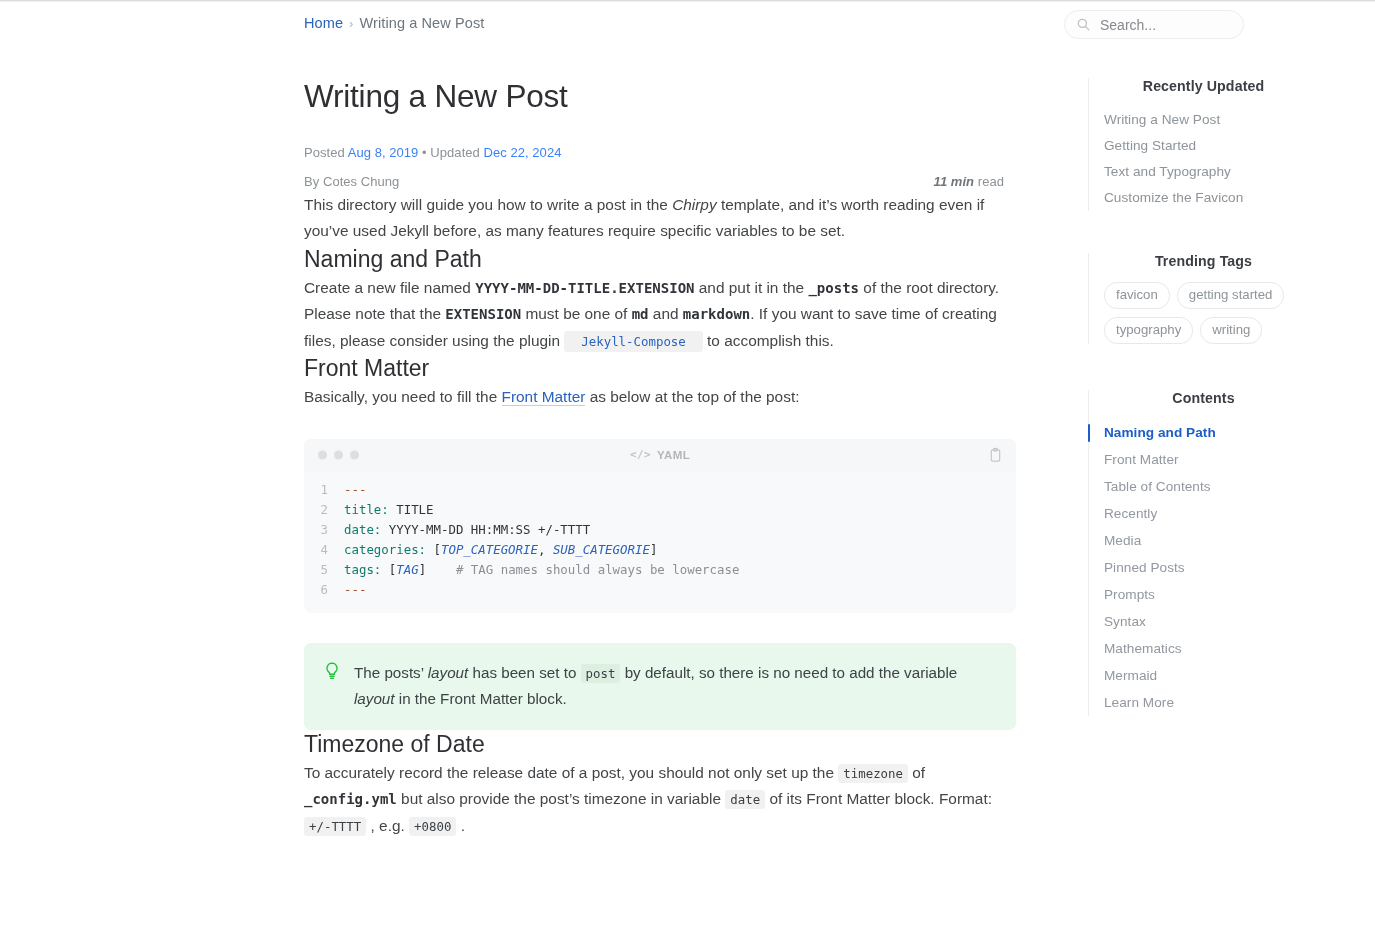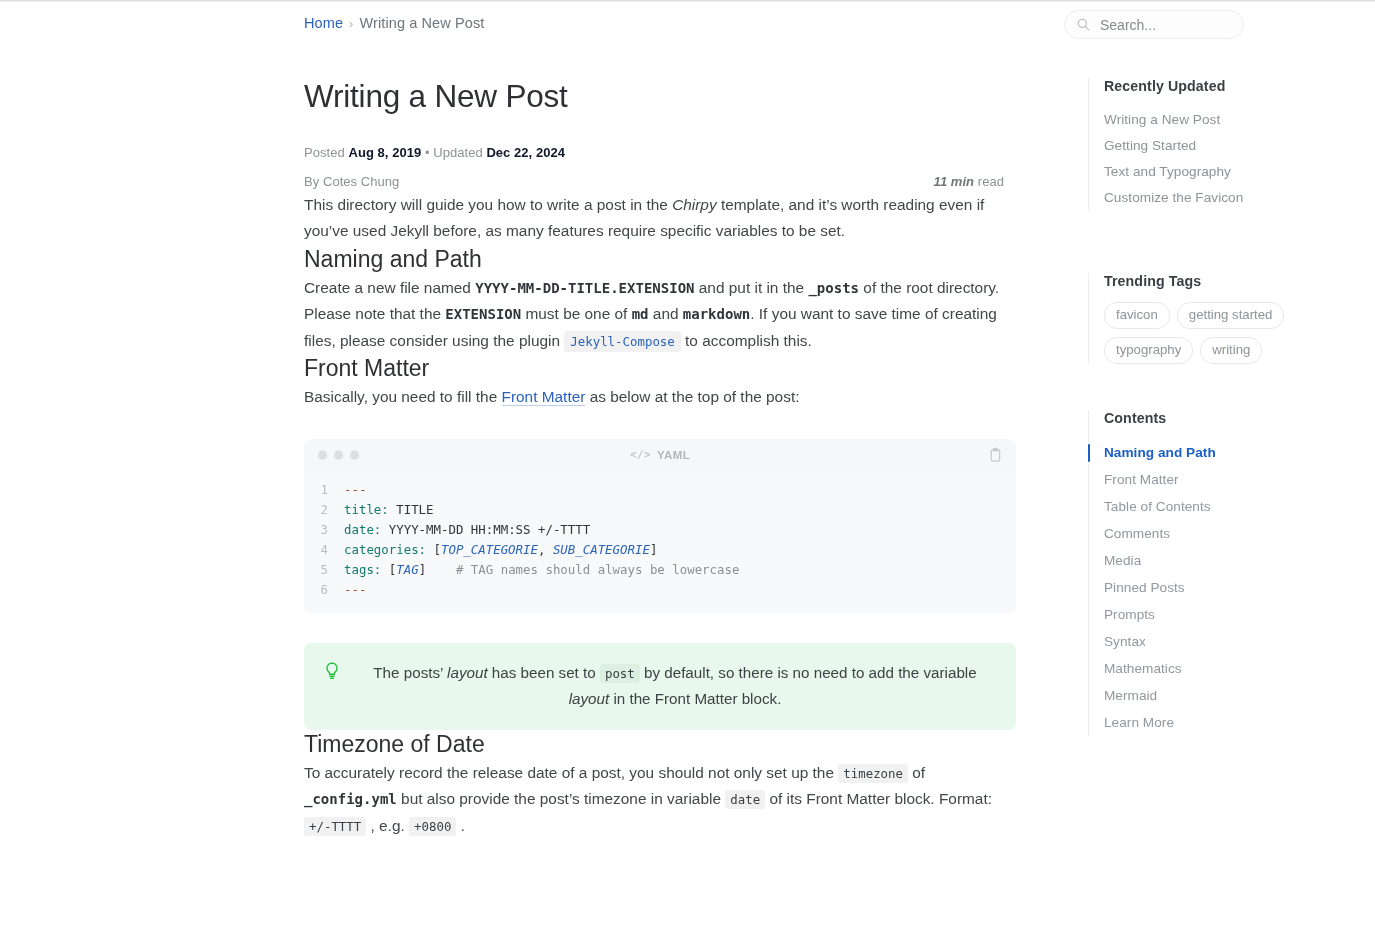--- a/index.html
+++ b/index.html
@@ -57,21 +57,21 @@
     position: absolute; left: 304px; top: 78px;
     width: 712px;
   }
   h1.post-title {
     font-size: 31.5px; font-weight: 400; letter-spacing: -.2px;
     color: #2f3034; margin: 0 0 26px 0; line-height: 1.2;
   }
   .meta-line {
     font-size: 13px; color: #8c9296; line-height: 1.62; letter-spacing: .05px;
   }
-  .meta-line b { color: #0f172a; font-weight: 700; }
+  .meta-line b { color: #3b82f6; font-weight: 400; }
   .meta-row2 { position: relative; margin-top: 8px; }
   .read-time { position: absolute; right: 12px; top: 0; font-size: 13px; color: #8c9296; }
   .read-time b { color: #71767b; font-weight: 700; font-style: italic; }
 
   p.body {
     font-size: 15.4px; line-height: 1.72; color: #434649;
     margin: 0; letter-spacing: .005px;
   }
   .lead { margin-top: 38px; }
 
@@ -98,21 +98,21 @@
     font-family: "DejaVu Sans Mono", monospace;
     font-size: 14px; color: #31353a; font-weight: 700;
     background: transparent; padding: 0;
   }
   code.ic-blue {
     font-family: "DejaVu Sans Mono", monospace;
     font-size: 12.4px;
     color: #2a62bc;
     background: #f1f1f1;
     border-radius: 3px;
-    padding: 3px 6px;
+    padding: 3px 17px;
   }
 
   
   .codeblock {
     margin-top: 28px;
     background: #f8f9fa;
     border-radius: 7px;
     overflow: hidden;
   }
   .cb-header {
@@ -150,34 +150,34 @@
   
   .tip {
     margin-top: 30px;
     background: #e8f8ec;
     border-radius: 7px;
     padding: 17px 20px 18px 20px;
     display: flex;
     gap: 14px;
   }
   .tip-icon { flex: 0 0 16px; width: 16px; height: 18px; margin-top: 2px; }
-  .tip-text { font-size: 15.2px; line-height: 1.72; color: #3d4347; text-align: center; }
+  .tip-text { font-size: 15.2px; line-height: 1.72; color: #3d4347; }
   .tip-text code.ic { background: #dcefe1; color: #3b4045; }
 
   
   .rail { position: absolute; left: 1088px; top: 78px; width: 215px; }
   .panel { position: relative; padding-left: 16px; }
   .panel + .panel { margin-top: 0; }
   .panel .rail-rule {
     position: absolute; left: 0; top: 0; width: 1px; height: 100%;
     background: #eceded;
   }
   .panel-title {
     font-size: 14.2px; font-weight: 700; color: #3b3f44;
-    margin: 0 0 13px 0; letter-spacing: .1px;
+    margin: 0 0 13px 0; letter-spacing: .1px; text-align: center;
   }
   .rail-link {
     display: block; font-size: 13.6px; color: #8e9499;
     line-height: 26px; text-decoration: none; cursor: pointer;
     letter-spacing: .05px;
   }
   .tags { display: flex; flex-wrap: wrap; gap: 8px 7px; }
   .tag {
     border: 1px solid #e7e8e9; border-radius: 13px;
     padding: 4px 11px 5px 11px; font-size: 13.2px; color: #8e9499;
@@ -304,39 +304,39 @@
       <div class="rail-rule"></div>
       <div class="panel-title">Recently Updated</div>
       <div id="recent-list">
           <a class="rail-link" href="#">Writing a New Post</a>
           <a class="rail-link" href="#">Getting Started</a>
           <a class="rail-link" href="#">Text and Typography</a>
           <a class="rail-link" href="#">Customize the Favicon</a>
         </div>
     </div>
 
-    <div class="panel" style="margin-top:62px">
+    <div class="panel" style="margin-top:42px">
       <div class="rail-rule"></div>
       <div class="panel-title">Trending Tags</div>
       <div class="tags" id="tag-list">
           <a class="tag" href="#">favicon</a>
           <a class="tag" href="#">getting started</a>
           <a class="tag" href="#">typography</a>
           <a class="tag" href="#">writing</a>
         </div>
     </div>
 
     <div class="panel" style="margin-top:46px">
       <div class="rail-rule"></div>
       <div class="panel-title">Contents</div>
       <div class="toc" id="toc-list">
           <a class="toc-item active" href="#"><span class="toc-mark"></span><span>Naming and Path</span></a>
           <a class="toc-item" href="#"><span>Front Matter</span></a>
           <a class="toc-item" href="#"><span>Table of Contents</span></a>
-          <a class="toc-item" href="#"><span>Comments</span></a>
+          <a class="toc-item" href="#"><span>Recently</span></a>
           <a class="toc-item" href="#"><span>Media</span></a>
           <a class="toc-item" href="#"><span>Pinned Posts</span></a>
           <a class="toc-item" href="#"><span>Prompts</span></a>
           <a class="toc-item" href="#"><span>Syntax</span></a>
           <a class="toc-item" href="#"><span>Mathematics</span></a>
           <a class="toc-item" href="#"><span>Mermaid</span></a>
           <a class="toc-item" href="#"><span>Learn More</span></a>
         </div>
     </div>
   </div>

